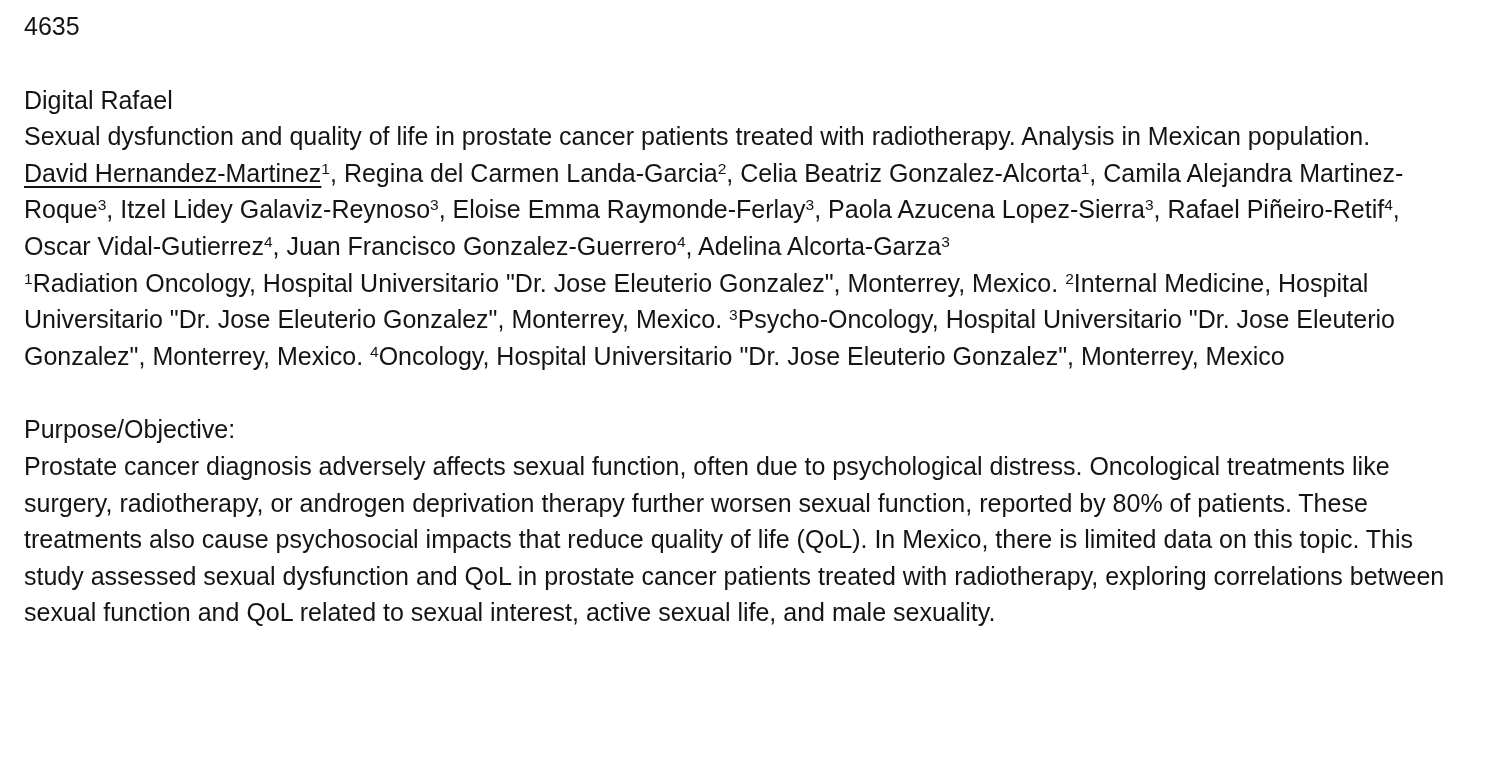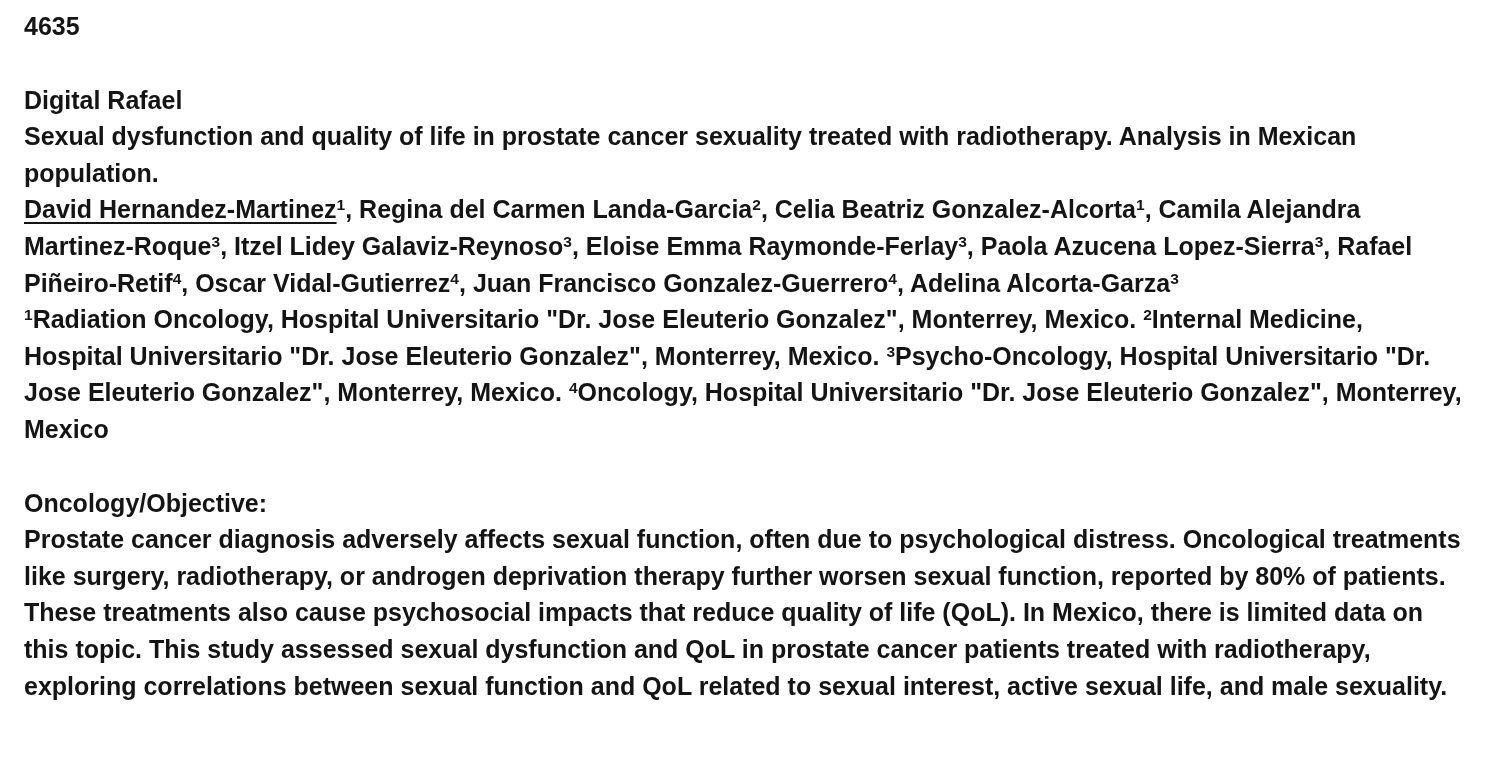--- a/index.html
+++ b/index.html
@@ -17,21 +17,21 @@
   .doc {
     padding: 8px 18px 0 24px;
     font-size: 25px;
     line-height: 36.6px;
   }
   .doc p, .doc h1, .doc h2 {
     margin: 0;
     padding: 0;
     font-size: 25px;
     line-height: 36.6px;
-    font-weight: bold;
+    font-weight: normal;
   }
   .abstract-id {
     font-weight: bold;
   }
   .spacer {
     height: 37px;
   }
   .title {
     font-weight: bold;
   }
@@ -55,25 +55,25 @@
 <body>
 
 <main class="doc">
 
   <p class="abstract-id">4635</p>
 
   <div class="spacer"></div>
 
   <p class="presentation-type">Digital Rafael</p>
 
-  <h1 class="title">Sexual dysfunction and quality of life in prostate cancer sexuality treated with radiotherapy. Analysis in Mexican population.</h1>
+  <h1 class="title">Sexual dysfunction and quality of life in prostate cancer patients treated with radiotherapy. Analysis in Mexican population.</h1>
 
   <p class="authors"><span><span class="presenting">David Hernandez-Martinez</span><sup>1</sup><span>, </span></span><span><span>Regina del Carmen Landa-Garcia</span><sup>2</sup><span>, </span></span><span><span>Celia Beatriz Gonzalez-Alcorta</span><sup>1</sup><span>, </span></span><span><span>Camila Alejandra Martinez-Roque</span><sup>3</sup><span>, </span></span><span><span>Itzel Lidey Galaviz-Reynoso</span><sup>3</sup><span>, </span></span><span><span>Eloise Emma Raymonde-Ferlay</span><sup>3</sup><span>, </span></span><span><span>Paola Azucena Lopez-Sierra</span><sup>3</sup><span>, </span></span><span><span>Rafael Piñeiro-Retif</span><sup>4</sup><span>, </span></span><span><span>Oscar Vidal-Gutierrez</span><sup>4</sup><span>, </span></span><span><span>Juan Francisco Gonzalez-Guerrero</span><sup>4</sup><span>, </span></span><span><span>Adelina Alcorta-Garza</span><sup>3</sup><span></span></span></p>
 
   <p class="affiliations"><span><sup>1</sup><span>Radiation Oncology, Hospital Universitario "Dr. Jose Eleuterio Gonzalez", Monterrey, Mexico. </span></span><span><sup>2</sup><span>Internal Medicine, Hospital Universitario "Dr. Jose Eleuterio Gonzalez", Monterrey, Mexico. </span></span><span><sup>3</sup><span>Psycho-Oncology, Hospital Universitario "Dr. Jose Eleuterio Gonzalez", Monterrey, Mexico. </span></span><span><sup>4</sup><span>Oncology, Hospital Universitario "Dr. Jose Eleuterio Gonzalez", Monterrey, Mexico</span></span></p>
 
   <div class="spacer"></div>
 
-  <h2 class="section-heading">Oncology/Objective:</h2>
+  <h2 class="section-heading">Purpose/Objective:</h2>
 
   <p class="section-body">Prostate cancer diagnosis adversely affects sexual function, often due to psychological distress. Oncological treatments like surgery, radiotherapy, or androgen deprivation therapy further worsen sexual function, reported by 80% of patients. These treatments also cause psychosocial impacts that reduce quality of life (QoL). In Mexico, there is limited data on this topic. This study assessed sexual dysfunction and QoL in prostate cancer patients treated with radiotherapy, exploring correlations between sexual function and QoL related to sexual interest, active sexual life, and male sexuality.</p>
 
 </main>
 
 </body></html>

